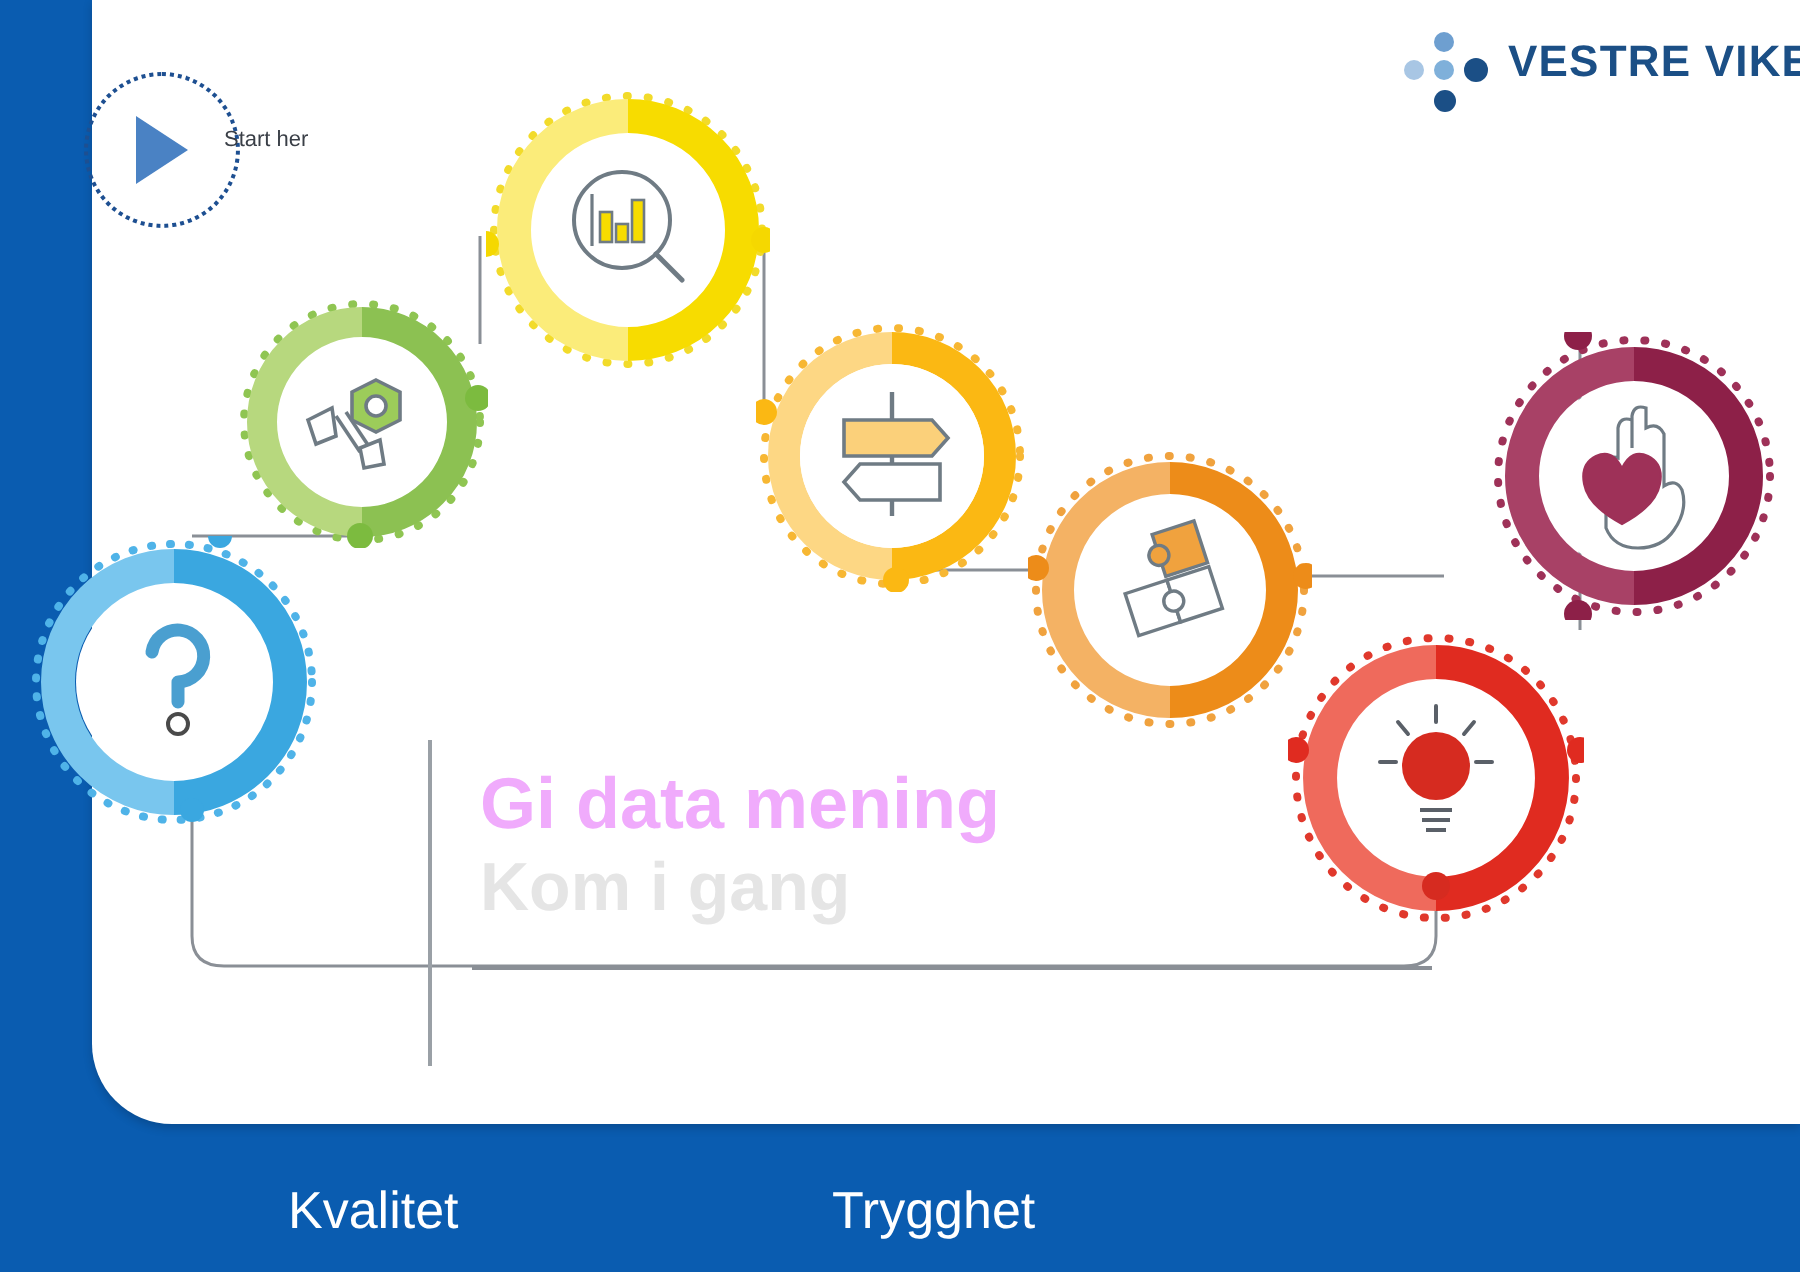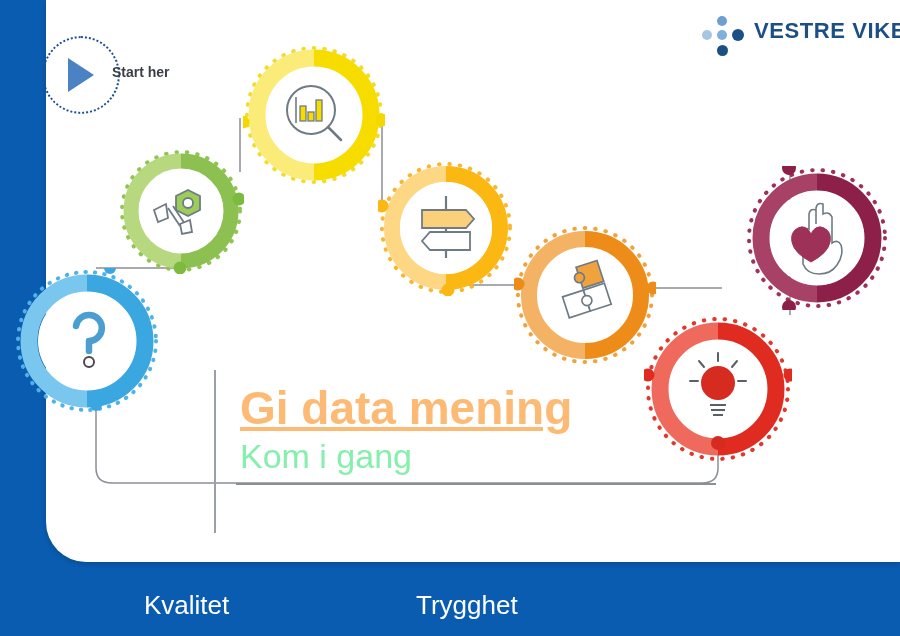--- a/index.html
+++ b/index.html
@@ -43,34 +43,34 @@
   }
   .play-tri{
     position:absolute;left:26px;top:22px;
     width:0;height:0;
     border-left:26px solid #4a82c4;
     border-top:17px solid transparent;
     border-bottom:17px solid transparent;
   }
   .start-label{
     position:absolute;left:112px;top:64px;
-    font-size:14px;font-weight:bold;color:#3a3f47;white-space:nowrap;
+    font-size:11px;font-weight:normal;color:#3a3f47;white-space:nowrap;
   }
 
   
   .node{position:absolute;}
 
   
   .vdivider{position:absolute;left:214px;top:370px;width:1.5px;height:163px;background:#9aa0a6;}
   .headline{position:absolute;left:240px;top:380px;}
   .h-line1{
-    font-size:46px;font-weight:bold;color:#fdba74;line-height:1.22;white-space:nowrap;text-decoration:underline;
+    font-size:36px;font-weight:bold;color:#f0abfc;line-height:1.22;white-space:nowrap;
   }
   .h-line2{
-    font-size:34px;font-weight:normal;color:#86efac;line-height:1.22;white-space:nowrap;
+    font-size:34px;font-weight:bold;color:#e5e5e5;line-height:1.22;white-space:nowrap;
   }
   .h-rule{position:absolute;left:236px;top:483px;width:480px;height:1.5px;background:#8a8f96;}
 
   
   .values{
     position:absolute;left:0;top:562px;width:900px;height:74px;
     display:flex;align-items:center;
   }
   .value-item{
     position:absolute;top:0;height:86px;display:flex;align-items:center;

